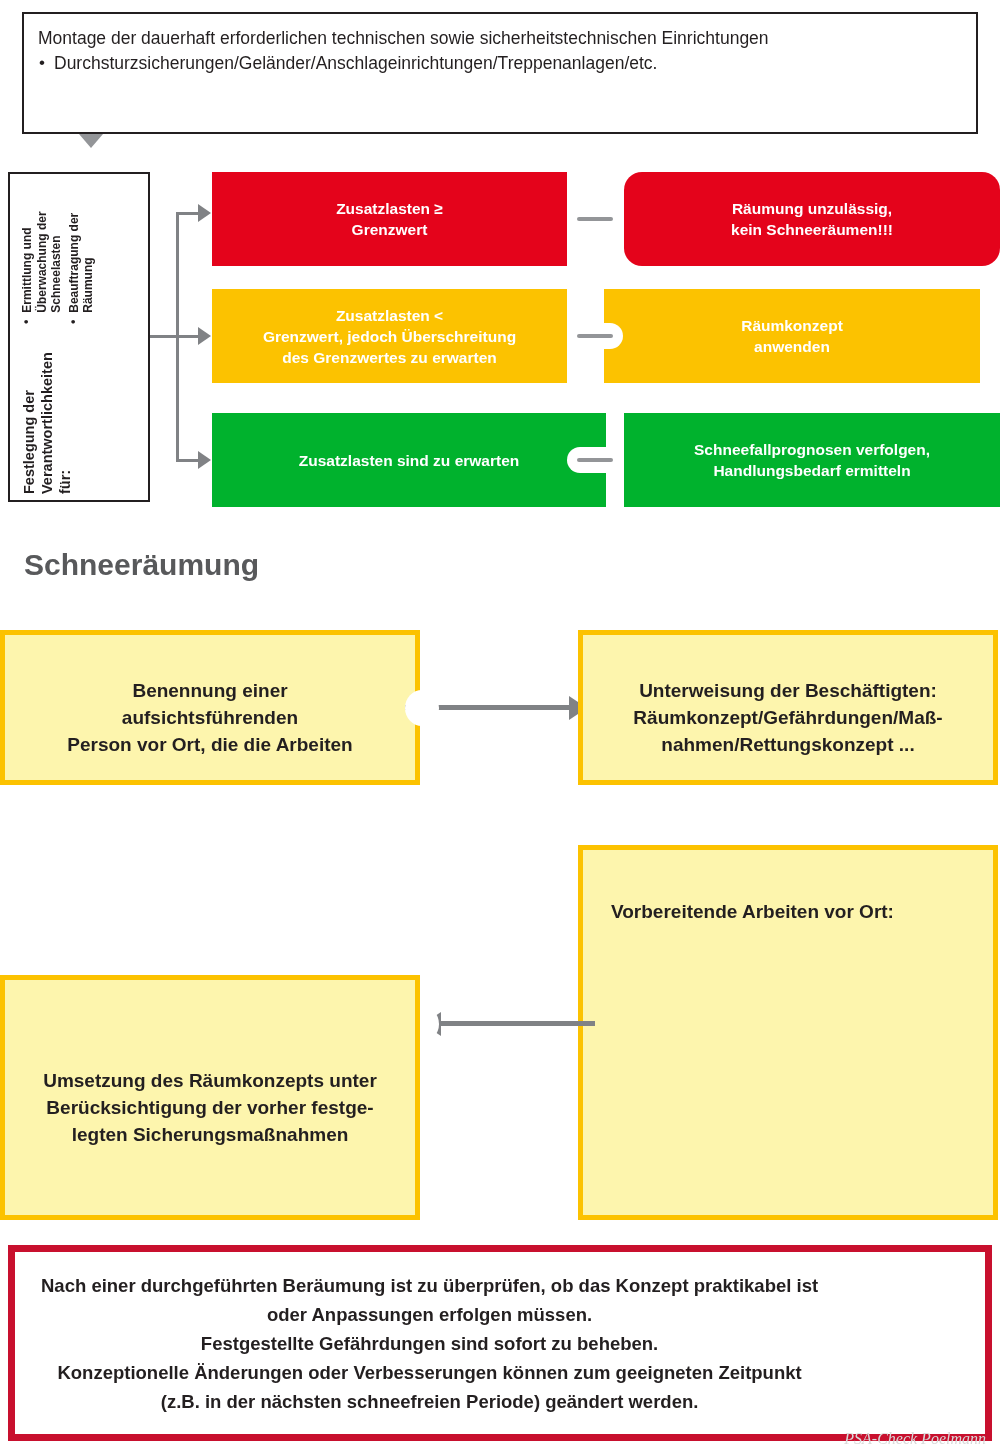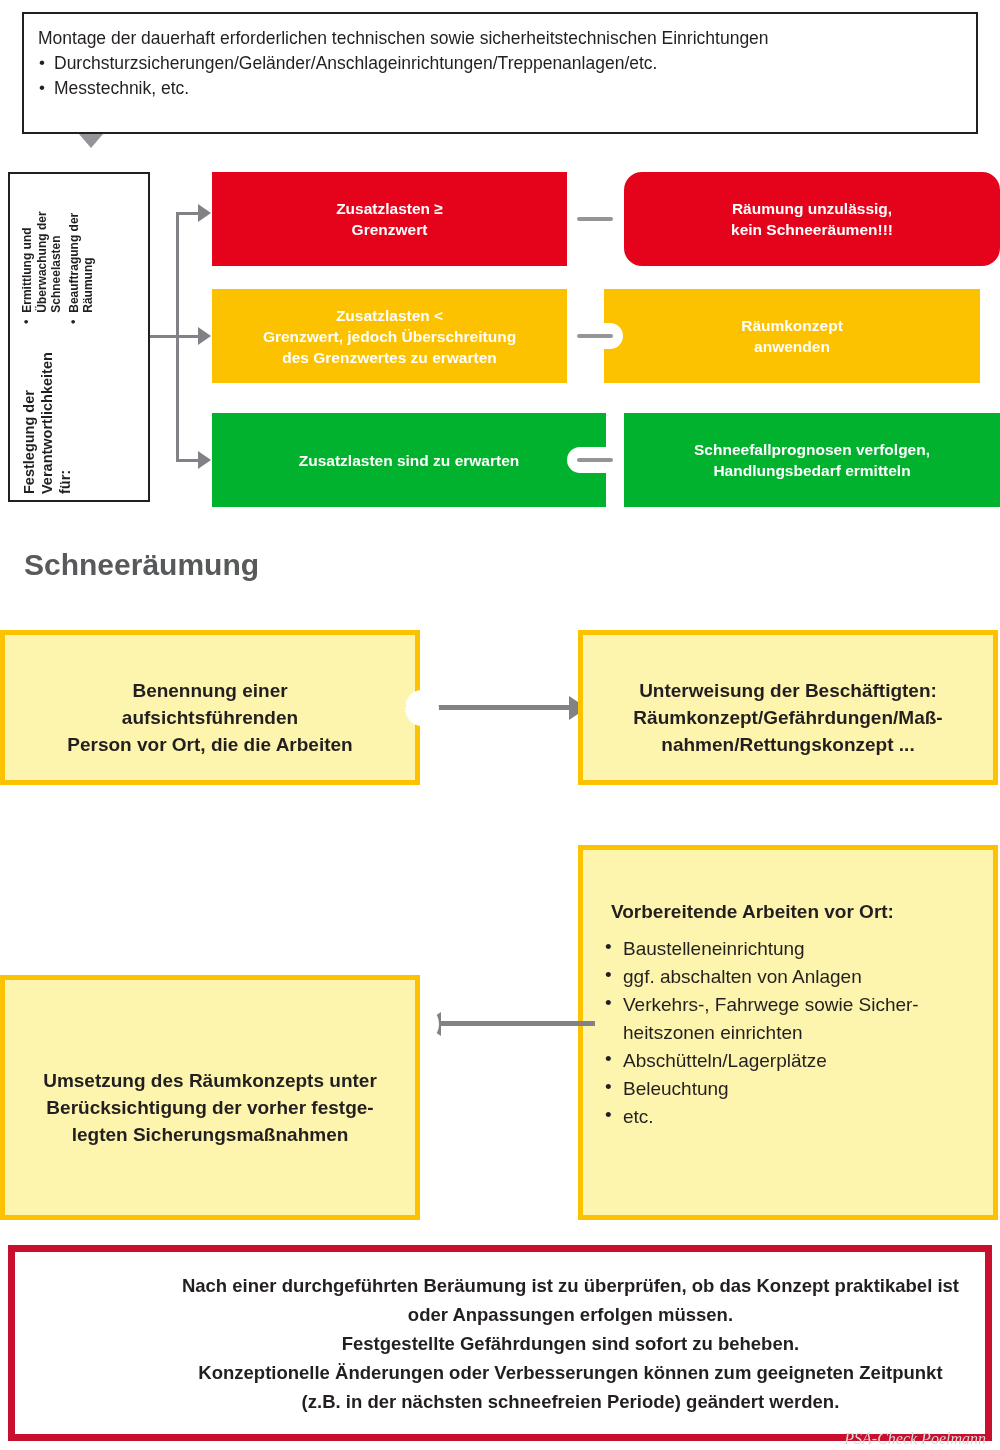--- a/index.html
+++ b/index.html
@@ -264,21 +264,21 @@
     position: absolute;
     left: 8px;
     top: 1245px;
     width: 984px;
     height: 196px;
     border: 7px solid #c8102e;
     box-sizing: border-box;
     background: #ffffff;
     display: flex;
     align-items: center;
-    justify-content: flex-end;
+    justify-content: flex-start;
   }
   .redbox .txt {
     font-size: 18.5px;
     font-weight: bold;
     line-height: 29px;
     text-align: center;
     color: #231f20;
     padding: 0 26px;
   }
 
@@ -292,21 +292,20 @@
     font-family: "Liberation Serif", serif;
   }
 </style>
 </head>
 <body>
 
 <div class="top-box">
   <div class="line">Montage der dauerhaft erforderlichen technischen sowie sicherheitstechnischen Einrichtungen</div>
   <ul>
     <li>Durchsturzsicherungen/Geländer/Anschlageinrichtungen/Treppenanlagen/etc.</li>
-    <li>Messtechnik, etc.</li>
   </ul>
 </div>
 <div class="down-arrow"></div>
 
 <div class="vbox">
   <div class="vbox-inner">
     <div class="vbox-title">Festlegung der Verantwortlichkeiten für:</div>
     <ul class="vbox-list">
       <li>Ermittlung und Überwachung der Schneelasten</li>
       <li>Beauftragung der Räumung</li>
@@ -356,29 +355,20 @@
 </div>
 
 <div class="ybox" style="left:578px; top:630px; width:420px; height:155px;">
   <div class="txt" style="white-space:pre-line;">Unterweisung der Beschäftigten:
 Räumkonzept/Gefährdungen/Maß-
 nahmen/Rettungskonzept ...</div>
 </div>
 
 <div class="ybox" style="left:578px; top:845px; width:420px; height:375px; justify-content:flex-start; padding-top:48px;">
   <div class="txt-left">Vorbereitende Arbeiten vor Ort:</div>
-  <ul>
-    <li style="white-space:pre-line;">Baustelleneinrichtung</li>
-    <li style="white-space:pre-line;">ggf. abschalten von Anlagen</li>
-    <li style="white-space:pre-line;">Verkehrs-, Fahrwege sowie Sicher-
-heitszonen einrichten</li>
-    <li style="white-space:pre-line;">Abschütteln/Lagerplätze</li>
-    <li style="white-space:pre-line;">Beleuchtung</li>
-    <li style="white-space:pre-line;">etc.</li>
-  </ul>
 </div>
 
 <div class="harrow" style="left:405px; top:1006px; width:190px;">
   <div class="stem" style="left:18px; width:172px;"></div>
   <div class="head-l" style="left:18px;"></div>
   <div class="notch" style="left:0px; top:0px; width:34px; height:36px;"></div>
 </div>
 
 <div class="ybox" style="left:0px; top:975px; width:420px; height:245px;">
   <div class="txt" style="white-space:pre-line;">Umsetzung des Räumkonzepts unter

